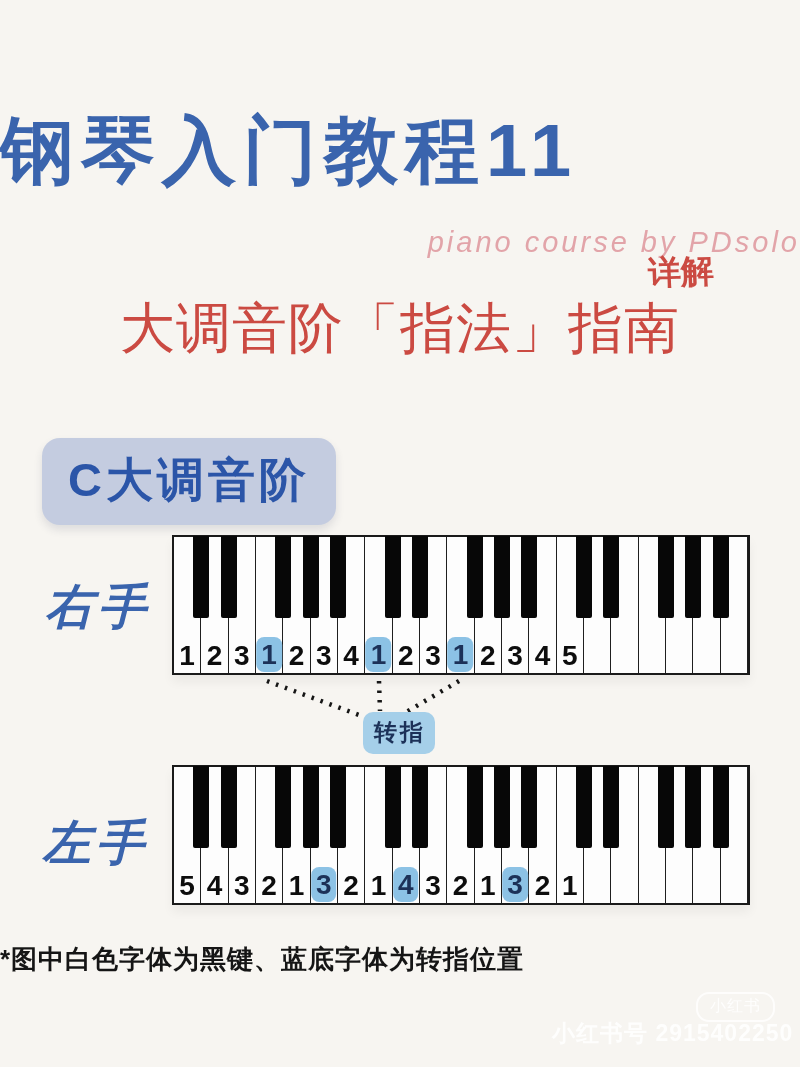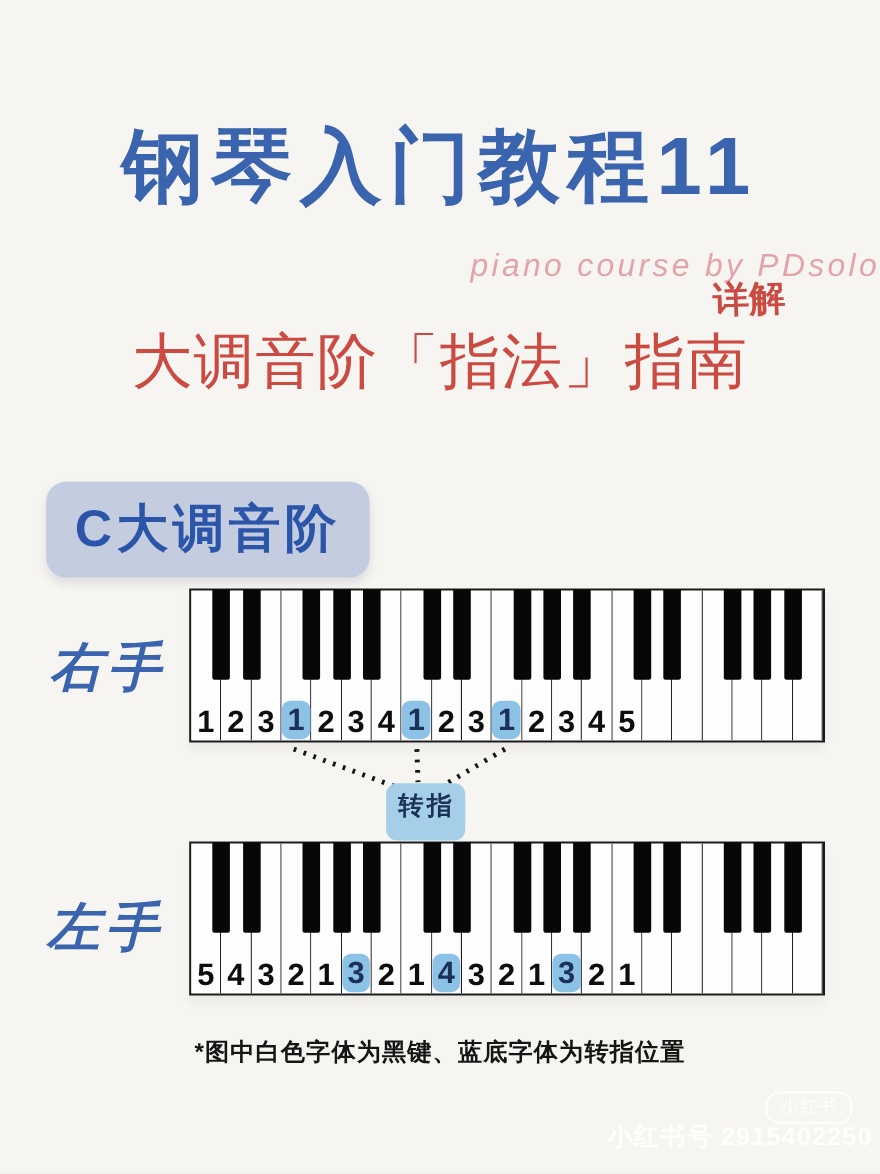--- a/index.html
+++ b/index.html
@@ -2,21 +2,21 @@
 <html style="--page_bg: #f7f5f1; --blue: #3a64ad; --pink: #e2a4a9; --red: #cb4a42; --badge_bg: #c4cce0; --badge_text: #2b55a8; --key_highlight: #8cc2e5; --turn_bg: #a5cfe9; --turn_text: #1c3158; --note: #151515;"><head>
 <meta charset="utf-8">
 <style>
   html,body{margin:0;padding:0;background:#e8e6e2;}
   .page{
     position:relative;width:800px;height:1067px;margin:0 auto;
     background:var(--page_bg,#f7f5f1);overflow:hidden;
     font-family:"Liberation Sans", sans-serif;
   }
   .title{
-    position:absolute;top:102px;left:0;width:100%;text-align:center;
+    position:absolute;top:102px;left:0;width:100%;text-align:left;
     font-size:74px;font-weight:bold;letter-spacing:7px;
     color:var(--blue,#3a64ad);
   }
   .subtitle{
     position:absolute;top:226px;left:0;width:100%;text-align:right;
     font-size:29px;letter-spacing:3px;color:var(--pink,#e2a4a9);font-style:italic;
   }
   .detail-tag{
     position:absolute;left:648px;top:250px;font-size:33px;font-weight:bold;
     color:var(--red,#cb4a42);transform:rotate(-2deg);
@@ -55,28 +55,28 @@
   .finger{
     position:absolute;bottom:3px;left:50%;transform:translateX(-50%);
     font-size:28px;font-weight:bold;color:#0d0d0d;line-height:1;z-index:3;white-space:nowrap;
   }
   .finger.hl{
     background:var(--key_highlight,#8cc2e5);color:var(--turn_text,#16294f);
     border-radius:8px;padding:4px 5px 3px 5px;bottom:1px;
   }
   .connector{position:absolute;left:0;top:0;pointer-events:none;z-index:4;}
   .turn-badge{
-    position:absolute;left:351px;top:712px;z-index:5;
+    position:absolute;left:363px;top:712px;z-index:5;
     background:var(--turn_bg,#a5cfe9);color:var(--turn_text,#1c3158);
     font-size:23px;font-weight:bold;letter-spacing:3px;
-    padding:5px 9px 16px 11px;border-radius:10px;
+    padding:5px 9px 6px 11px;border-radius:10px;
   }
   .footnote{
-    position:absolute;top:942px;left:0;width:100%;text-align:center;
-    font-size:22px;font-weight:bold;letter-spacing:1px;color:var(--note,#151515);
+    position:absolute;top:942px;left:0;width:100%;
+    font-size:26px;font-weight:bold;letter-spacing:1px;color:var(--note,#151515);
   }
   .wm-badge{
     position:absolute;left:696px;top:992px;
     border:2px solid rgba(255,255,255,0.8);border-radius:13px;
     color:rgba(255,255,255,0.85);font-size:16px;padding:2px 12px 3px 12px;letter-spacing:1px;
   }
   .wm-id{
     position:absolute;left:552px;top:1018px;
     color:rgba(255,255,255,0.85);font-size:23px;letter-spacing:1px;font-weight:bold;
   }

